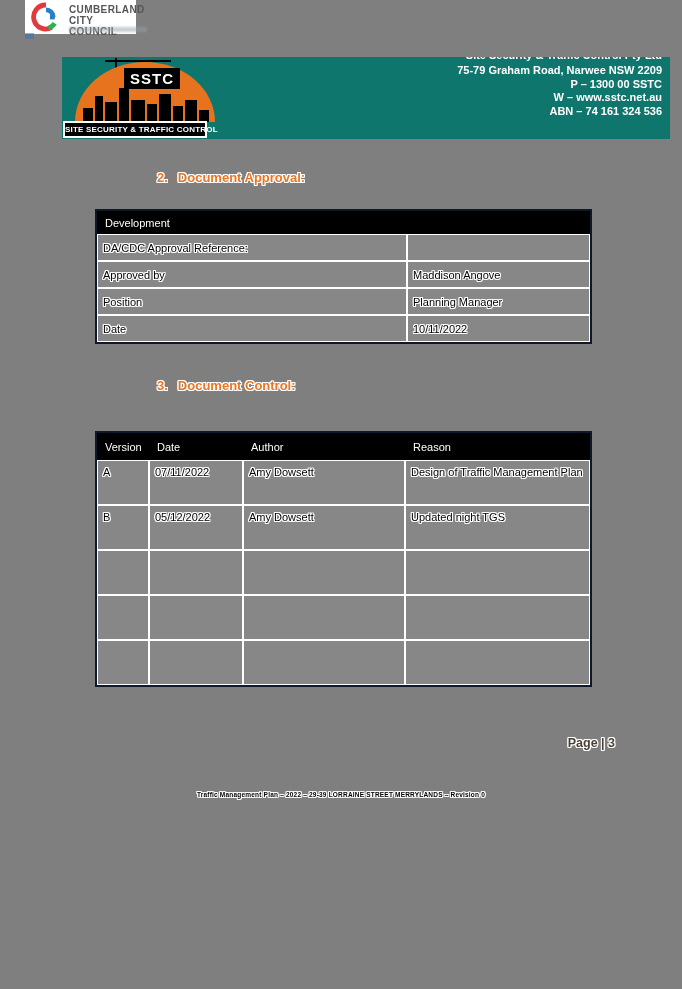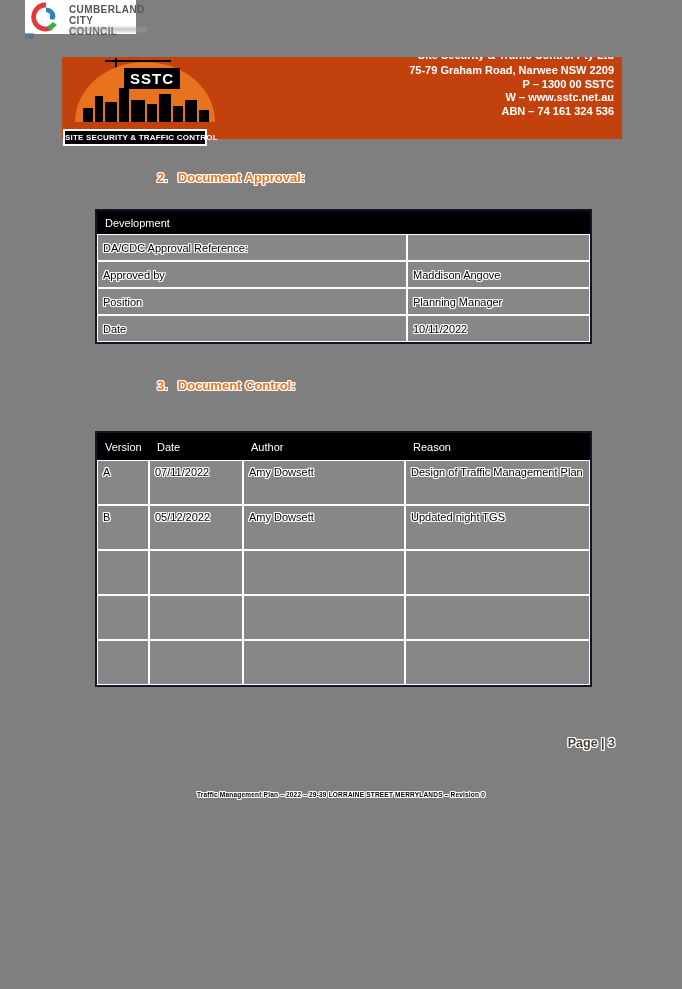--- a/index.html
+++ b/index.html
@@ -15,29 +15,29 @@
   
   .council{position:absolute;left:25px;top:0;width:111px;height:34px;background:#fff;}
   .council svg{position:absolute;left:4px;top:1px;}
   .council .ctext{position:absolute;left:44px;top:4px;color:#54565a;font-weight:bold;
     font-size:10px;line-height:11px;letter-spacing:.4px;}
   .council .artifact{position:absolute;left:44px;top:27px;width:78px;height:5px;
     background:#9aa0a4;opacity:.5;filter:blur(1px);}
   .blue-smudge{position:absolute;left:25px;top:33px;width:9px;height:6px;
     background:#3b6fb5;opacity:.55;filter:blur(.6px);}
   
-  .banner{position:absolute;left:62px;top:57px;width:560px;height:82px;background:#c2410c;}
+  .banner{position:absolute;left:62px;top:57px;width:560px;height:82px;background:#0f766e;padding-left:48px;}
   .crane-boom{position:absolute;left:43px;top:3px;width:66px;height:2px;background:#000;}
   .crane-mast{position:absolute;left:53px;top:1px;width:2px;height:16px;background:#000;}
   .dome{position:absolute;left:13px;top:5px;width:140px;height:60px;background:#e8731e;
     border-radius:70px 70px 0 0 / 60px 60px 0 0;overflow:hidden;}
   .dome .bb{position:absolute;bottom:0;background:#000;}
   .plaque{position:absolute;left:62px;top:11px;background:#000;color:#fff;font-weight:bold;
     font-size:15px;line-height:19px;padding:1px 6px;letter-spacing:1px;}
-  .sstc-label{position:absolute;left:1px;top:72px;width:140px;height:13px;background:#000;
+  .sstc-label{position:absolute;left:1px;top:64px;width:140px;height:13px;background:#000;
     border:2px solid #fff;color:#fff;font-weight:bold;font-size:8px;line-height:13px;
     text-align:center;letter-spacing:.2px;white-space:nowrap;}
   .banner-clip{position:absolute;top:0;right:8px;height:6px;overflow:hidden;
     color:#fff;font-weight:bold;font-size:11px;}
   .banner-clip span{display:block;margin-top:-8px;}
   .banner-text{position:absolute;top:7px;right:8px;text-align:right;color:#fff;
     font-weight:bold;font-size:11px;line-height:13.5px;}
   
   .sec-head{position:absolute;left:113px;color:#e87624;font-weight:bold;font-size:13px;
     filter:blur(.2px);margin-left:44px;}

